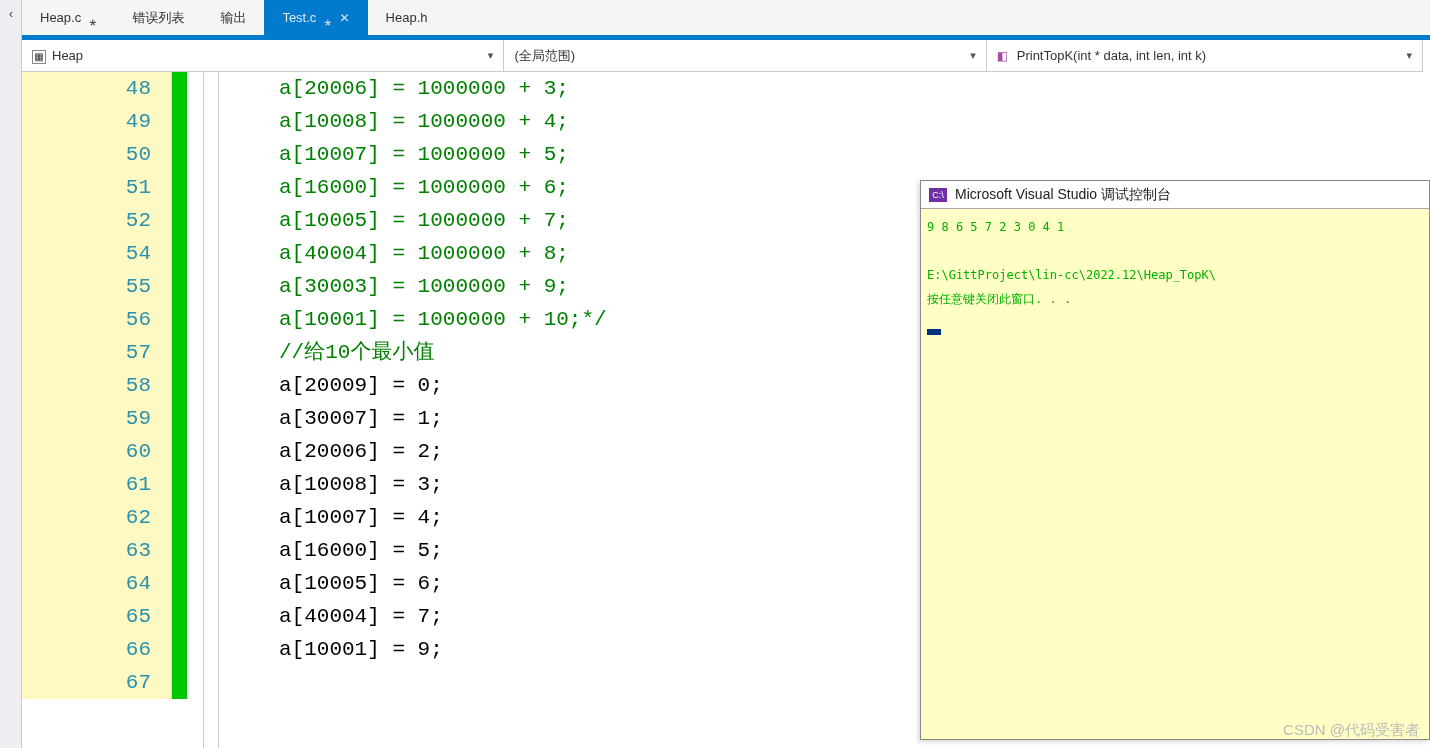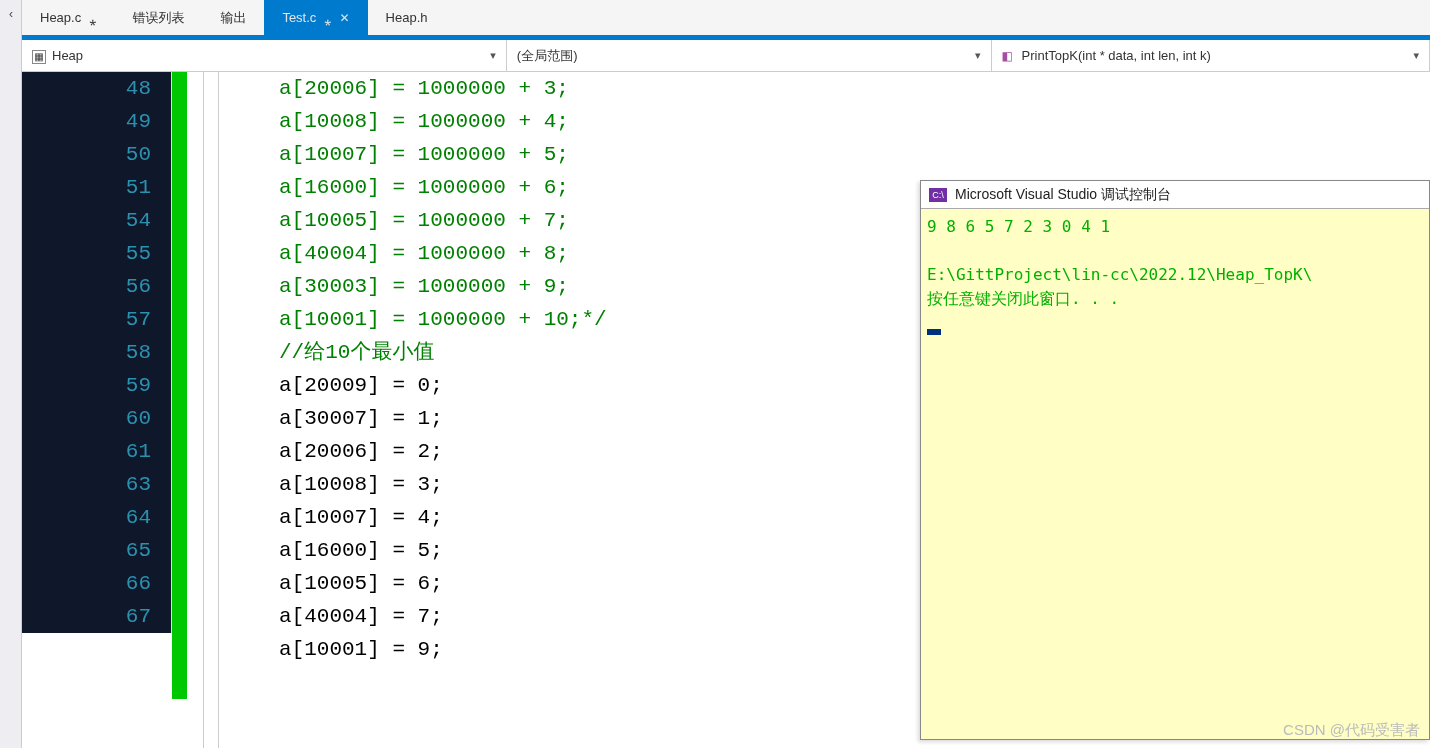--- a/index.html
+++ b/index.html
@@ -5,40 +5,40 @@
   * { margin: 0; padding: 0; box-sizing: border-box; }
   body { font-family: "Microsoft YaHei", sans-serif; font-size: 13px; background: #fff; width: 1430px; height: 748px; overflow: hidden; position: relative; }
   
   .vmargin { position: absolute; left: 0; top: 0; width: 22px; height: 100%; background: #eeeef2; border-right: 1px solid #ccc; }
   .vmargin-item { width: 22px; height: 28px; display: flex; align-items: center; justify-content: center; color: #444; font-size: 12px; }
   
   .tabbar { position: absolute; left: 22px; top: 0; right: 0; height: 40px; border-bottom: 5px solid #007acc; display: flex; align-items: center; background: #f5f5f5; }
   .tab { height: 35px; padding: 12px 18px; display: flex; align-items: center; gap: 8px; color: #333; cursor: pointer; }
   .tab.active { background: #007acc; color: #e5e5e5; }
   
-  .breadcrumb { position: absolute; left: 22px; top: 40px; right: 0; height: 32px; background: #fff; border-bottom: 1px solid #ccc; display: flex; }
+  .breadcrumb { position: absolute; left: 22px; top: 40px; right: 7px; height: 32px; background: #fff; border-bottom: 1px solid #ccc; display: flex; }
   .bc { flex: 1; border-right: 1px solid #ccc; display: flex; align-items: center; padding: 0 10px; color: #333; justify-content: space-between; }
   .bc .caret { color: #555; font-size: 11px; }
   .bc .ico-sq { width: 14px; height: 14px; border: 1px solid #888; display: inline-block; margin-right: 6px; font-size: 10px; text-align: center; line-height: 12px; }
   .bc .ico-method { width: 14px; height: 14px; display: inline-block; margin-right: 6px; font-size: 12px; color: #a64ea6; }
   
   .code { position: absolute; left: 22px; top: 72px; right: 0; bottom: 0; background: #fff; font-family: Consolas, "Courier New", monospace; font-size: 21px; line-height: 33px; }
-  .gutter { position: absolute; left: 0; top: 0; width: 150px; text-align: right; background: #0f172a; border-right: 1px solid #ddd; }
+  .gutter { position: absolute; left: 0; top: 0; width: 150px; text-align: right; background: #fef9c3; border-right: 1px solid #ddd; }
   .gutter .ln { padding-right: 20px; color: #2b91af; }
   .markbar { position: absolute; left: 150px; top: 0; width: 15px; background: #00c800; height: 100%; }
   .foldbar { position: absolute; left: 165px; top: 0; width: 32px; border-right: 1px solid #ccc; height: 100%; background: #fff; }
   .foldbar .fline { position: absolute; left: 16px; top: 0; bottom: 0; width: 1px; background: #ccc; }
   .lines { position: absolute; left: 197px; top: 0; right: 0; }
   .cl { white-space: pre; color: #000; padding-left: 60px; }
   .cl .cmt { color: #008000; margin-top: 8px; }
   
   .console { position: absolute; left: 920px; top: 180px; width: 510px; height: 560px; background: #ffffc5; border: 1px solid #888; box-shadow: -2px 2px 4px rgba(0,0,0,0.15); }
   .console .titlebar { height: 28px; background: #fff; display: flex; align-items: center; padding: 0 8px; gap: 8px; font-size: 14px; color: #222; border-bottom: 1px solid #aaa; }
   .console .ci { width: 18px; height: 14px; background: #722ea5; color: #fff; font-size: 9px; display: inline-flex; align-items: center; justify-content: center; font-family: sans-serif; }
-  .console .body { padding: 6px 6px; font-family: "NSimSun","SimSun",monospace; font-size: 16px; line-height: 24px; color: #00b000; white-space: pre; }
+  .console .body { padding: 6px 6px; font-family: "NSimSun","SimSun",monospace; font-size: 12px; line-height: 24px; color: #00b000; white-space: pre; }
   .console .cursor { display: inline-block; width: 14px; height: 6px; background: #003080; vertical-align: bottom; }
   
   .watermark { position: absolute; right: 10px; bottom: 8px; color: #bbb; font-size: 15px; font-family: Liberation Sans, sans-serif; }
 </style>
 </head>
 <body>
 
 <div class="vmargin">
   <div class="vmargin-item">‹</div>
 </div>
@@ -78,28 +78,30 @@
     <span class="caret">▾</span>
   </div>
 </div>
 
 <div class="code">
   <div class="gutter" id="gutter">
       <div class="ln">48</div>
       <div class="ln">49</div>
       <div class="ln">50</div>
       <div class="ln">51</div>
+      <div class="ln">52</div>
       <div class="ln">54</div>
       <div class="ln">55</div>
       <div class="ln">56</div>
       <div class="ln">57</div>
       <div class="ln">58</div>
       <div class="ln">59</div>
       <div class="ln">60</div>
       <div class="ln">61</div>
+      <div class="ln">62</div>
       <div class="ln">63</div>
       <div class="ln">64</div>
       <div class="ln">65</div>
       <div class="ln">66</div>
       <div class="ln">67</div>
     </div>
   <div class="markbar" style="height: 627px;"></div>
   <div class="foldbar">
       <div class="fline"></div>
     </div>

